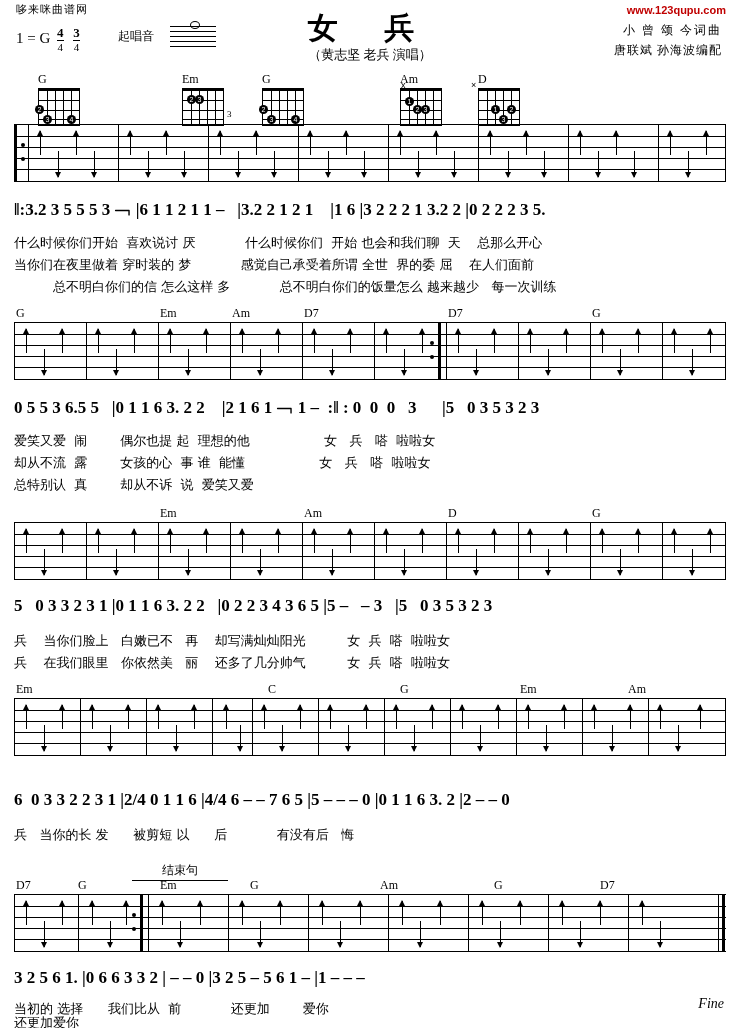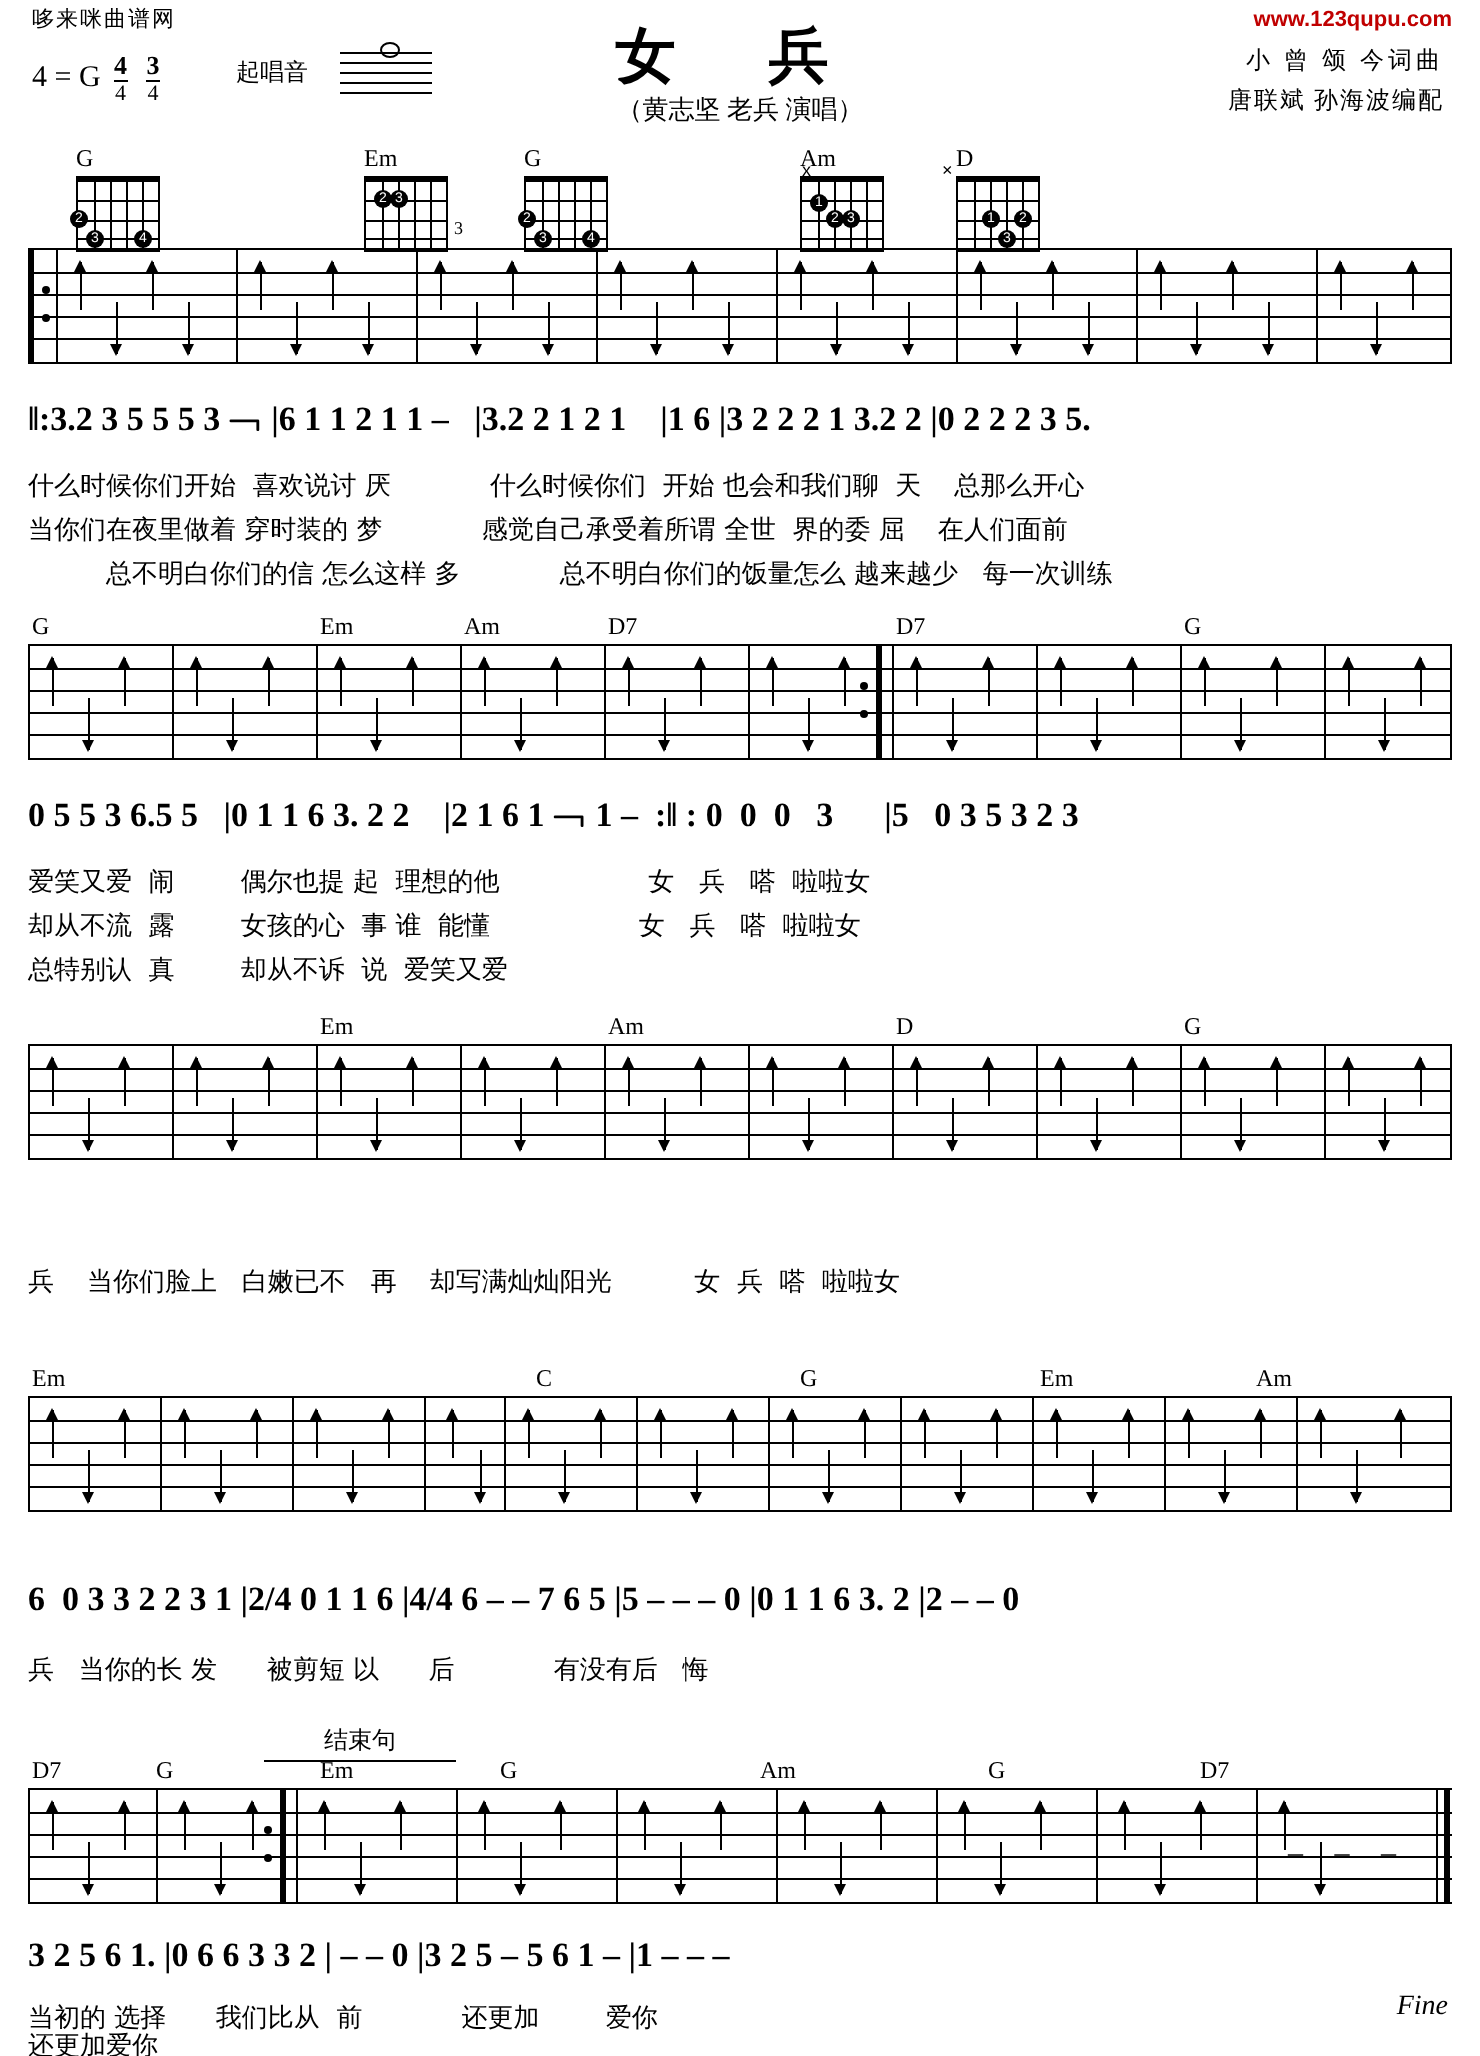--- a/index.html
+++ b/index.html
@@ -76,21 +76,21 @@
 <div class="sheet">
 
   <div class="site-left">哆来咪曲谱网</div>
   <div class="site-right">www.123qupu.com</div>
   <div class="title">女  兵</div>
   <div class="subtitle">（黄志坚  老兵  演唱）</div>
   <div class="credit1">小  曾  颂  今词曲</div>
   <div class="credit2">唐联斌  孙海波编配</div>
 
   <div class="keyinfo">
-    <span>4 = G</span>
+    <span>1 = G</span>
     <span class="frac">
       <b>4</b><span style="display:block;border-top:1px solid #000;padding-top:1px;">4</span>
     </span>
     <span class="frac">
       <b>3</b><span style="display:block;border-top:1px solid #000;padding-top:1px;">4</span>
     </span>
   </div>
   <div class="startnote">起唱音</div>
 
   <div style="position:absolute;left:170px;top:22px;width:46px;height:26px;">
@@ -351,21 +351,23 @@
       <div class="arrow arrowdn" style="left:534px;top:26px;height:26px"></div>
       <div class="arrow" style="left:552px;top:6px;height:24px"></div>
       <div class="arrow" style="left:588px;top:6px;height:24px"></div>
       <div class="arrow arrowdn" style="left:606px;top:26px;height:26px"></div>
       <div class="arrow" style="left:624px;top:6px;height:24px"></div>
       <div class="arrow" style="left:660px;top:6px;height:24px"></div>
       <div class="arrow arrowdn" style="left:678px;top:26px;height:26px"></div>
       <div class="arrow" style="left:696px;top:6px;height:24px"></div>
     </div>
   </div>
+  <div class="numline" style="top:596px;">5   0 3 3 2 3 1 |0 1 1 6 3. 2 2   |0 2 2 3 4 3 6 5 |5 –   – 3   |5   0 3 5 3 2 3</div>
   <div class="lyric" style="top:632px;">兵    当你们脸上   白嫩已不   再    却写满灿灿阳光          女  兵  嗒  啦啦女</div>
+  <div class="lyric" style="top:654px;">兵    在我们眼里   你依然美   丽    还多了几分帅气          女  兵  嗒  啦啦女</div>
 
   <div class="chordlbl" style="left:16px;top:682px;">Em</div>
   <div class="chordlbl" style="left:268px;top:682px;">C</div>
   <div class="chordlbl" style="left:400px;top:682px;">G</div>
   <div class="chordlbl" style="left:520px;top:682px;">Em</div>
   <div class="chordlbl" style="left:628px;top:682px;">Am</div>
 
   <div class="sys" style="top:698px;">
     <div class="tab">
       <div class="line" style="top:11px"></div>

